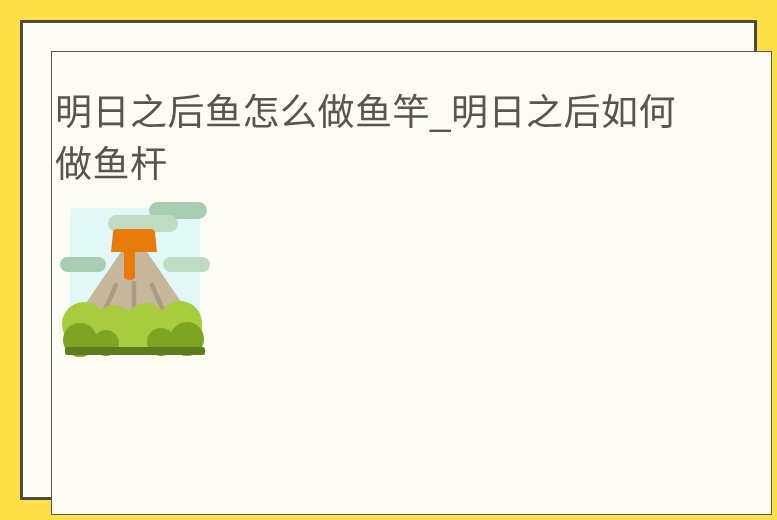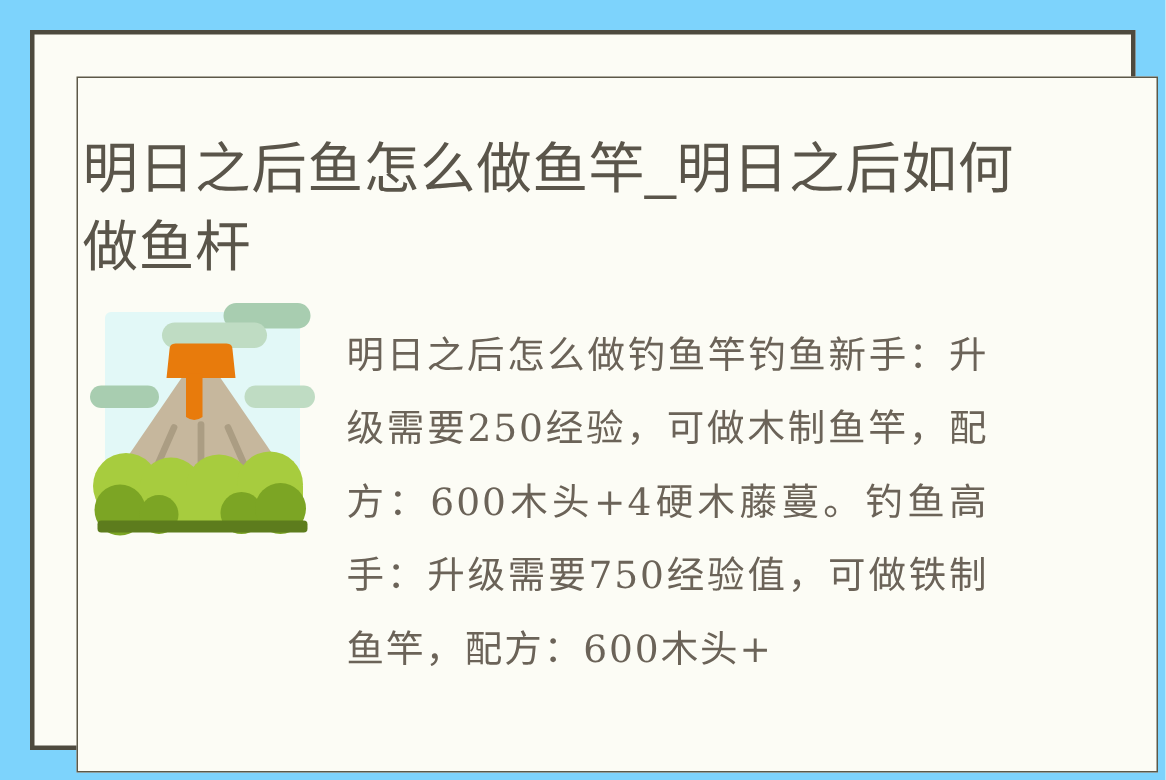--- a/index.html
+++ b/index.html
@@ -13,21 +13,21 @@
     background: #fbfbf4;
     font-family: "Liberation Sans", "DejaVu Sans", sans-serif;
     overflow: hidden;
   }
 
   
   #page {
     position: relative;
     width: 777px;
     height: 520px;
-    background: #7dd3fc;
+    background: #fde047;
     box-sizing: border-box;
   }
   #outer-frame {
     position: absolute;
     left: 20px;
     top: 20px;
     width: 737px;
     height: 480px;
     border: 3px solid #4e4a3e;
     box-sizing: border-box;
@@ -131,15 +131,14 @@
         <circle cx="20" cy="140" r="17" fill="#7ca524"></circle>
         <circle cx="46" cy="143" r="13" fill="#7ca524"></circle>
         <circle cx="101" cy="142" r="14" fill="#7ca524"></circle>
         <circle cx="127" cy="139" r="17" fill="#7ca524"></circle>
       </g>
 
       <rect x="5" y="147" width="140" height="8" rx="2.5" fill="#5d7c1d"></rect>
     </svg>
   </div>
 
-  <div id="body-text">明日之后怎么做钓鱼竿钓鱼新手：升级需要250经验，可做木制鱼竿，配方：600木头+4硬木藤蔓。钓鱼高手：升级需要750经验值，可做铁制鱼竿，配方：600木头+</div>
 
 </div>
 
 </body></html>

